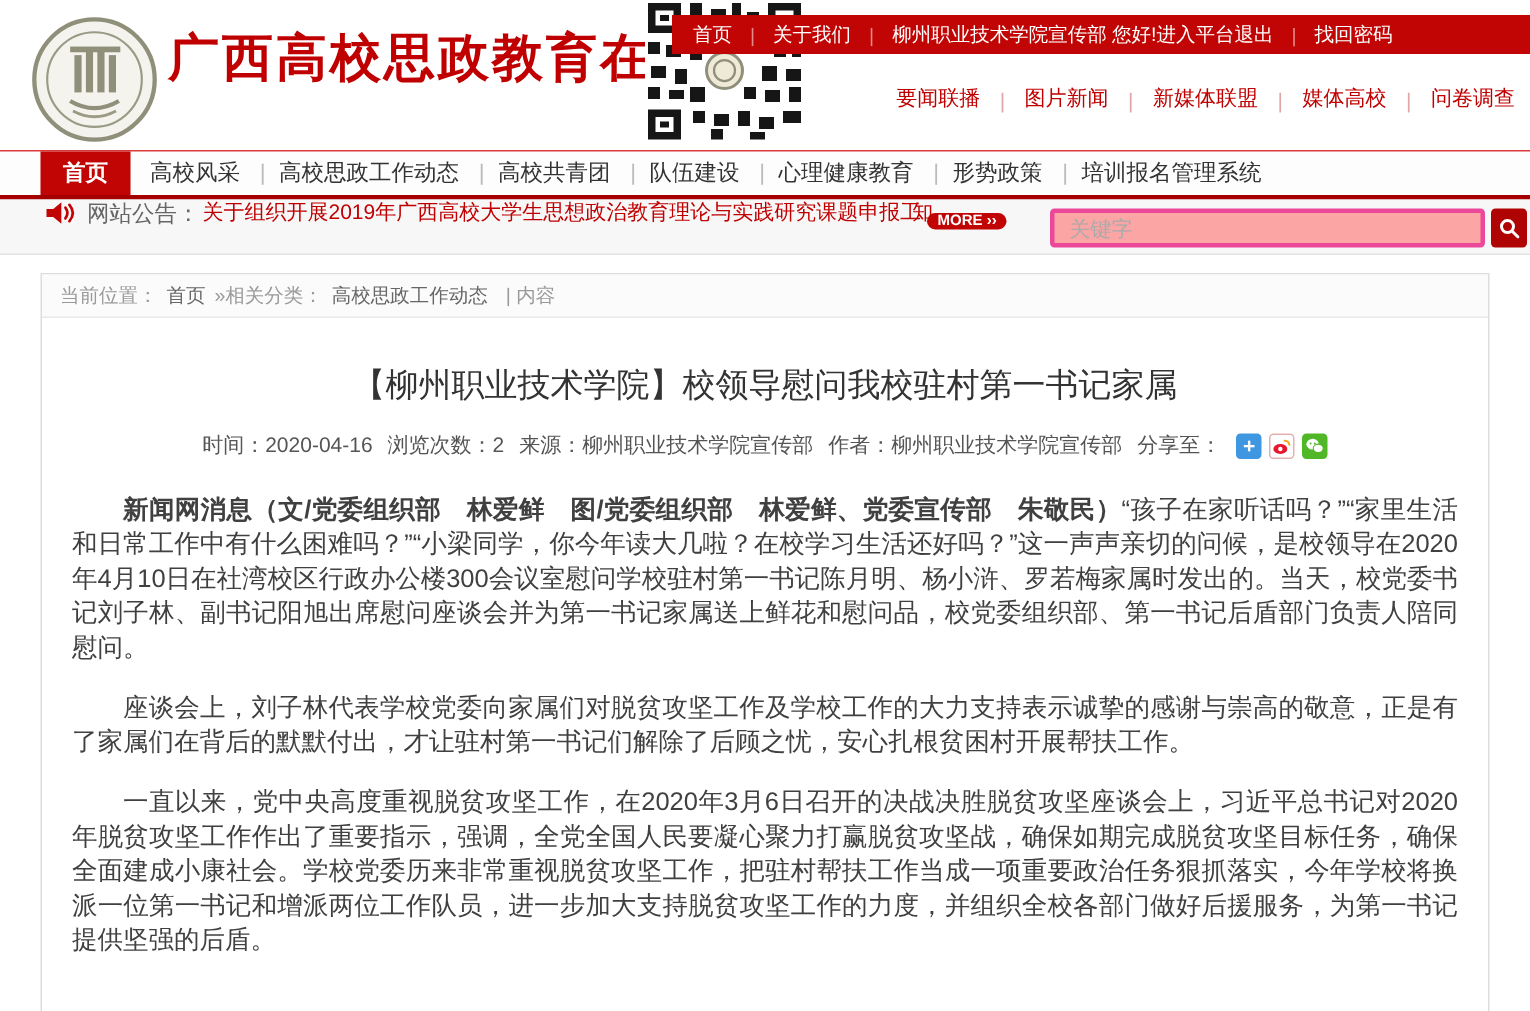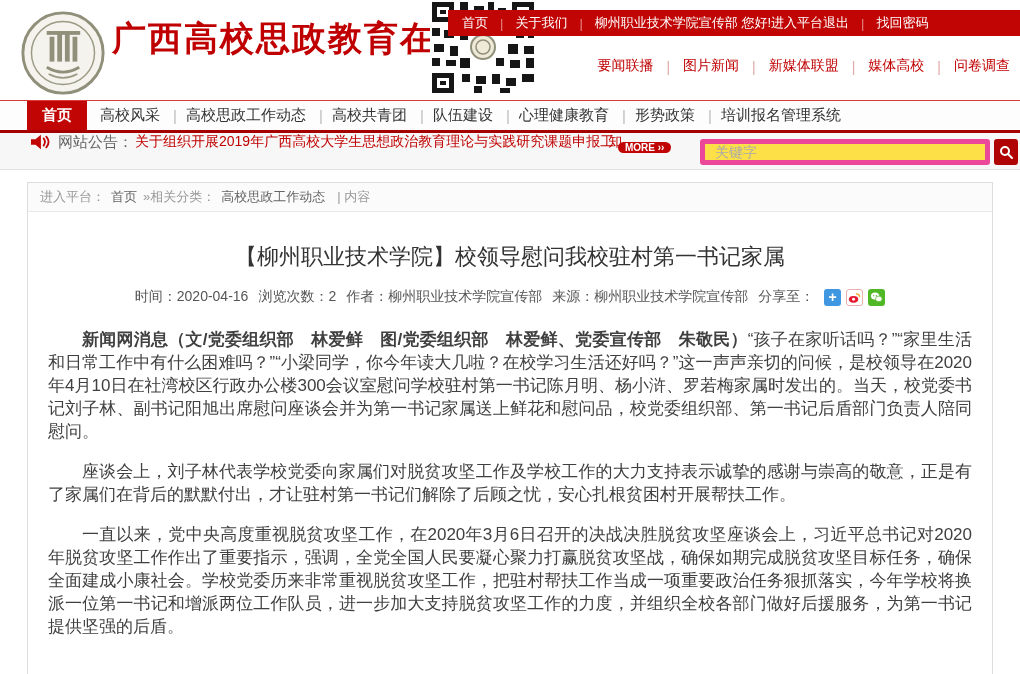--- a/index.html
+++ b/index.html
@@ -31,22 +31,22 @@
 
   
   .notice { height:37px; background:#f7f7f7; border-bottom:1px solid #e2e2e2; display:flex; align-items:flex-start; position:relative; }
   .notice .speaker { margin-left:30px; width:20px; height:18px; }
   .notice-label { margin-left:8px; font-size:15px; color:#666; white-space:nowrap; }
   .notice-link { margin-left:2px; font-size:14px; color:#c00000; text-decoration:none; white-space:nowrap;
     max-width:500px; overflow:hidden; }
   .more-badge { position:absolute; left:618px; top:9px; background:#c10505; color:#fff; font-size:10px; font-weight:bold;
     padding:0 7px; border-radius:9px; white-space:nowrap; z-index:3; cursor:pointer; }
   .notice-tail { font-size:14px; color:#c00000; margin-left:-6px; }
-  .searchbox { position:absolute; left:700px; top:6px; width:290px; height:26px; border:5px solid #ec4899; border-radius:3px;
-    background:#fde047; font-size:14px; color:#444; padding:0 10px; outline:none; }
+  .searchbox { position:absolute; left:700px; top:6px; width:290px; height:26px; border:3px solid #ec4899; border-radius:3px;
+    background:#fca5a5; font-size:14px; color:#444; padding:0 10px; outline:none; }
   .searchbox::placeholder { color:#aaa; }
   .searchbtn { position:absolute; left:994px; top:6px; width:24px; height:26px; background:#b00404; border:none;
     border-radius:3px; cursor:pointer; display:flex; align-items:center; justify-content:center; }
 
   
   .panel { margin:12px 27px 0 27px; border:1px solid #ddd; background:#fff; min-height:500px; }
   .crumbs { height:29px; border-bottom:1px solid #e8e8e8; background:#fbfbfb; display:flex; align-items:center;
     font-size:13px; color:#999; padding-left:12px; }
   .crumbs a { color:#666; text-decoration:none; margin:0 6px; }
   .crumbs .cat { color:#666; }
@@ -187,35 +187,35 @@
   <button class="searchbtn">
     <svg width="14" height="14" viewBox="0 0 14 14">
       <circle cx="6" cy="6" r="4" fill="none" stroke="#fff" stroke-width="2"></circle>
       <line x1="9" y1="9" x2="13" y2="13" stroke="#fff" stroke-width="2" stroke-linecap="round"></line>
     </svg>
   </button>
 </div>
 
 <div class="panel">
   <div class="crumbs">
-    <span>进入平台：</span>
+    <span>当前位置：</span>
     <a href="#">首页</a>
     <span>»相关分类：</span>
     <a href="#" class="cat">高校思政工作动态</a>
     <span class="tailtxt">| 内容</span>
   </div>
 
   <div class="article">
     <h1 class="art-title">【柳州职业技术学院】校领导慰问我校驻村第一书记家属</h1>
 
     <div class="art-meta">
       <span>时间：2020-04-16</span>
       <span>浏览次数：2</span>
+      <span>来源：柳州职业技术学院宣传部</span>
       <span>作者：柳州职业技术学院宣传部</span>
-      <span>来源：柳州职业技术学院宣传部</span>
       <span>分享至：</span>
       <span class="share-icons">
         <span class="sh-plus">+</span>
         <span class="sh-weibo">
           <svg width="13" height="13" viewBox="0 0 14 14">
             <ellipse cx="6" cy="9" rx="5" ry="3.6" fill="#e6162d"></ellipse>
             <circle cx="6" cy="9" r="1.6" fill="#fff"></circle>
             <path d="M9 3 q3 0 3.5 3" fill="none" stroke="#f5a623" stroke-width="1.4" stroke-linecap="round"></path>
           </svg>
         </span>

